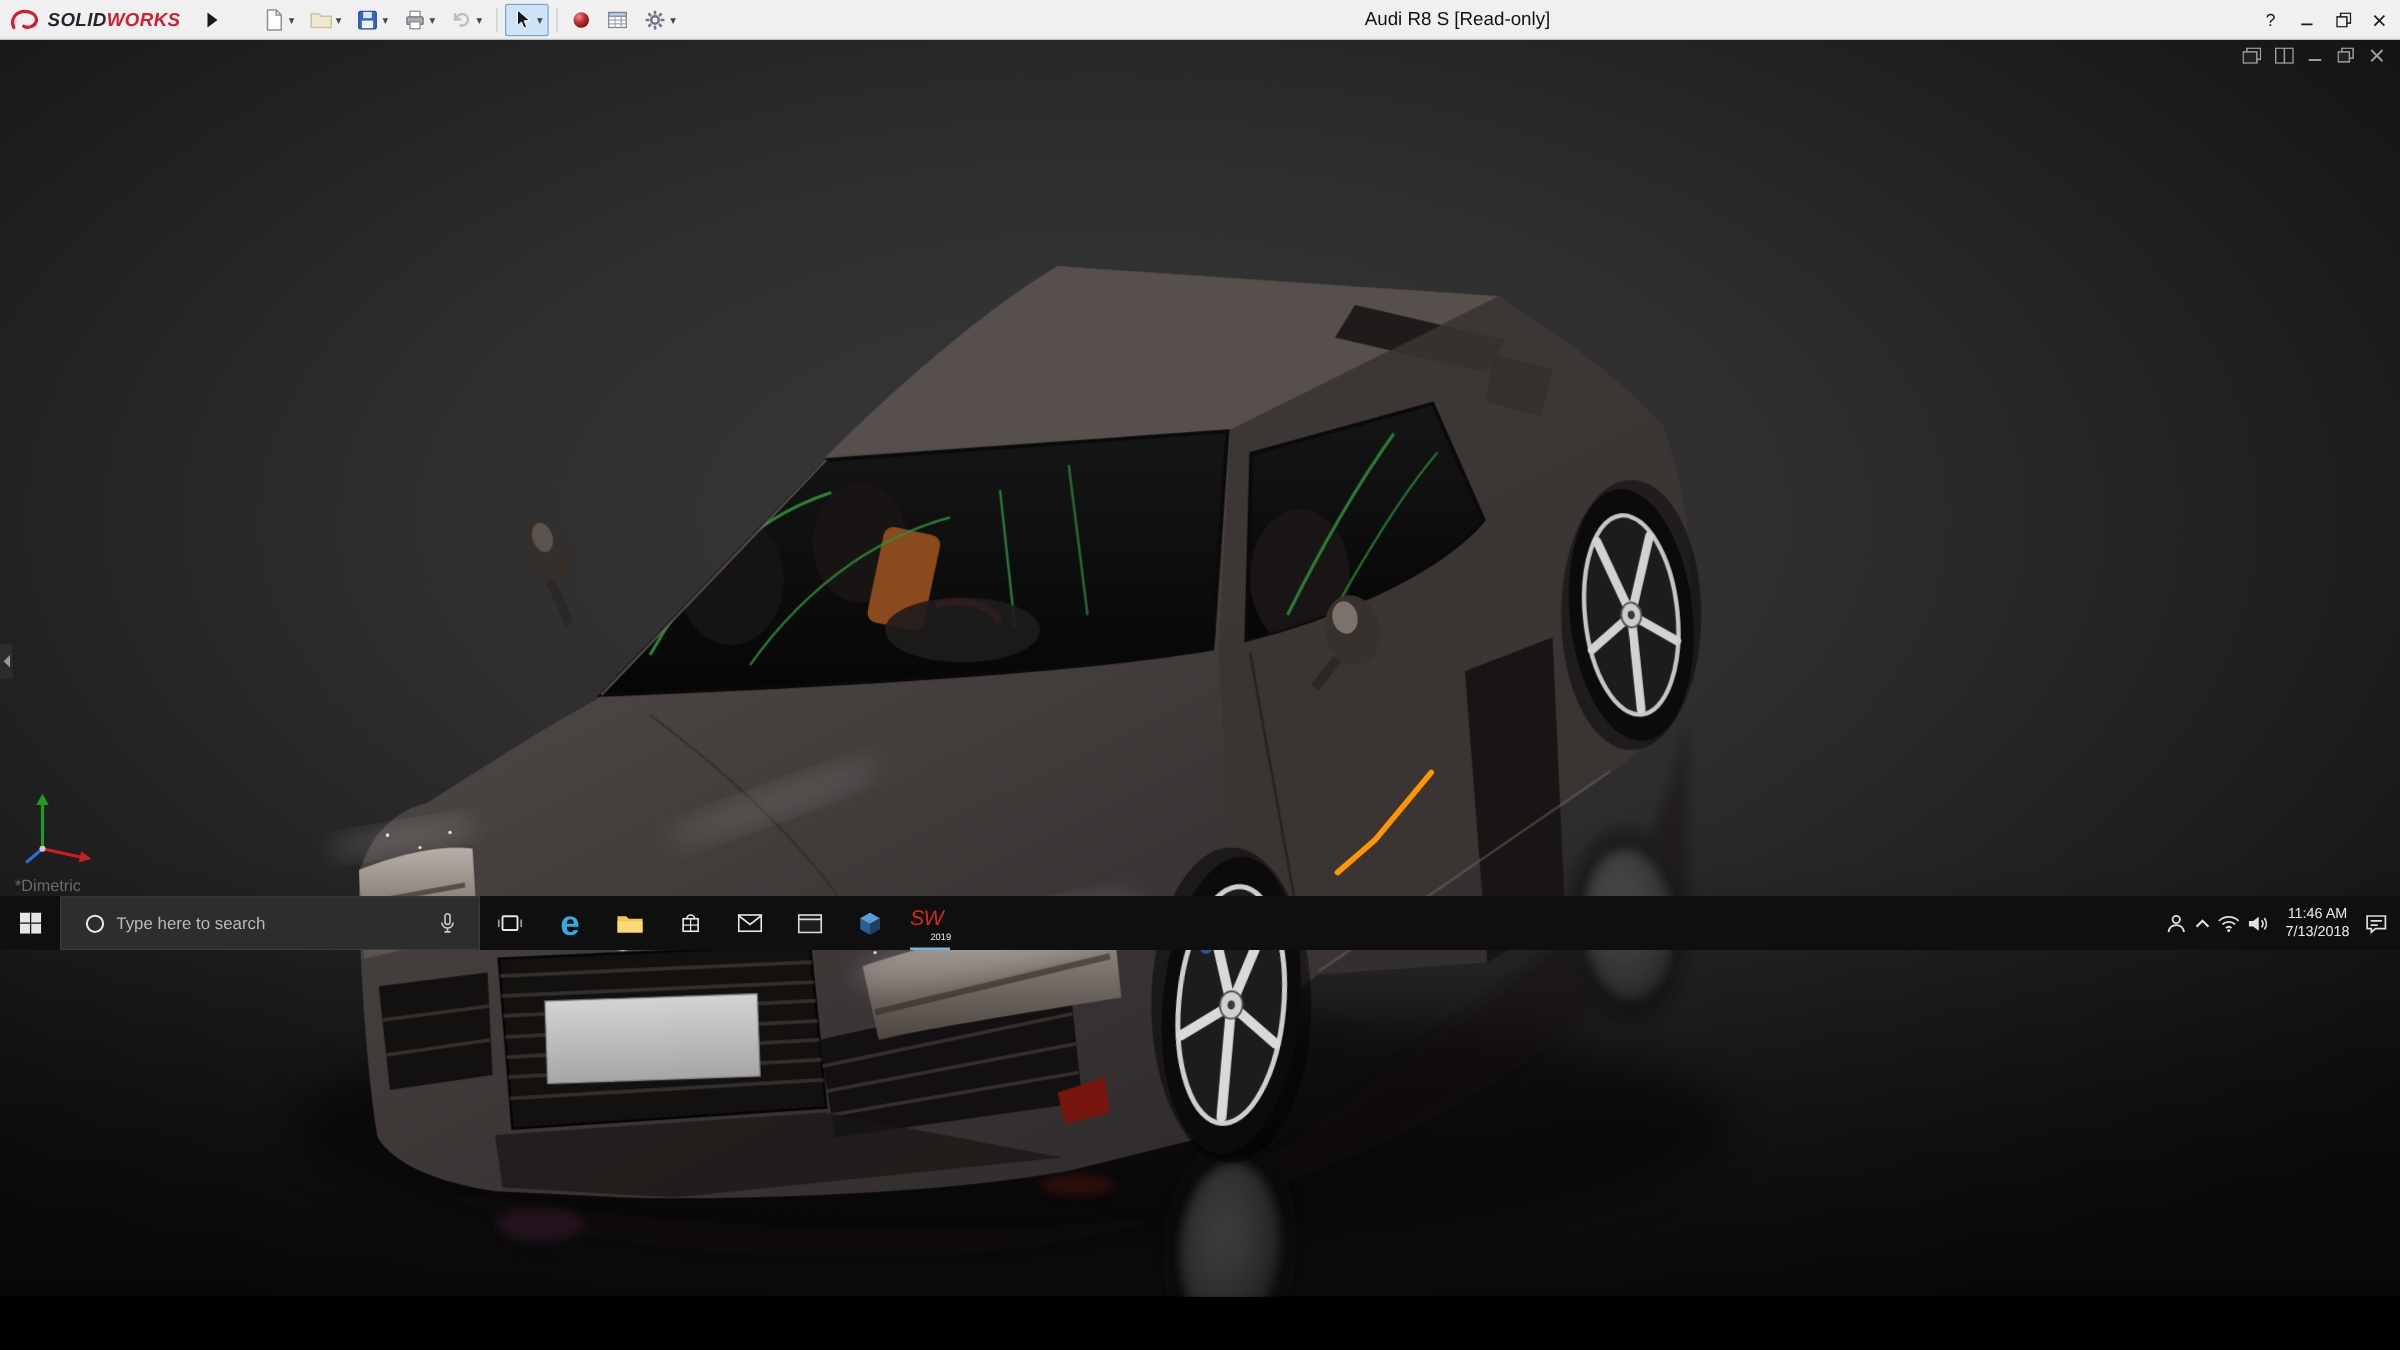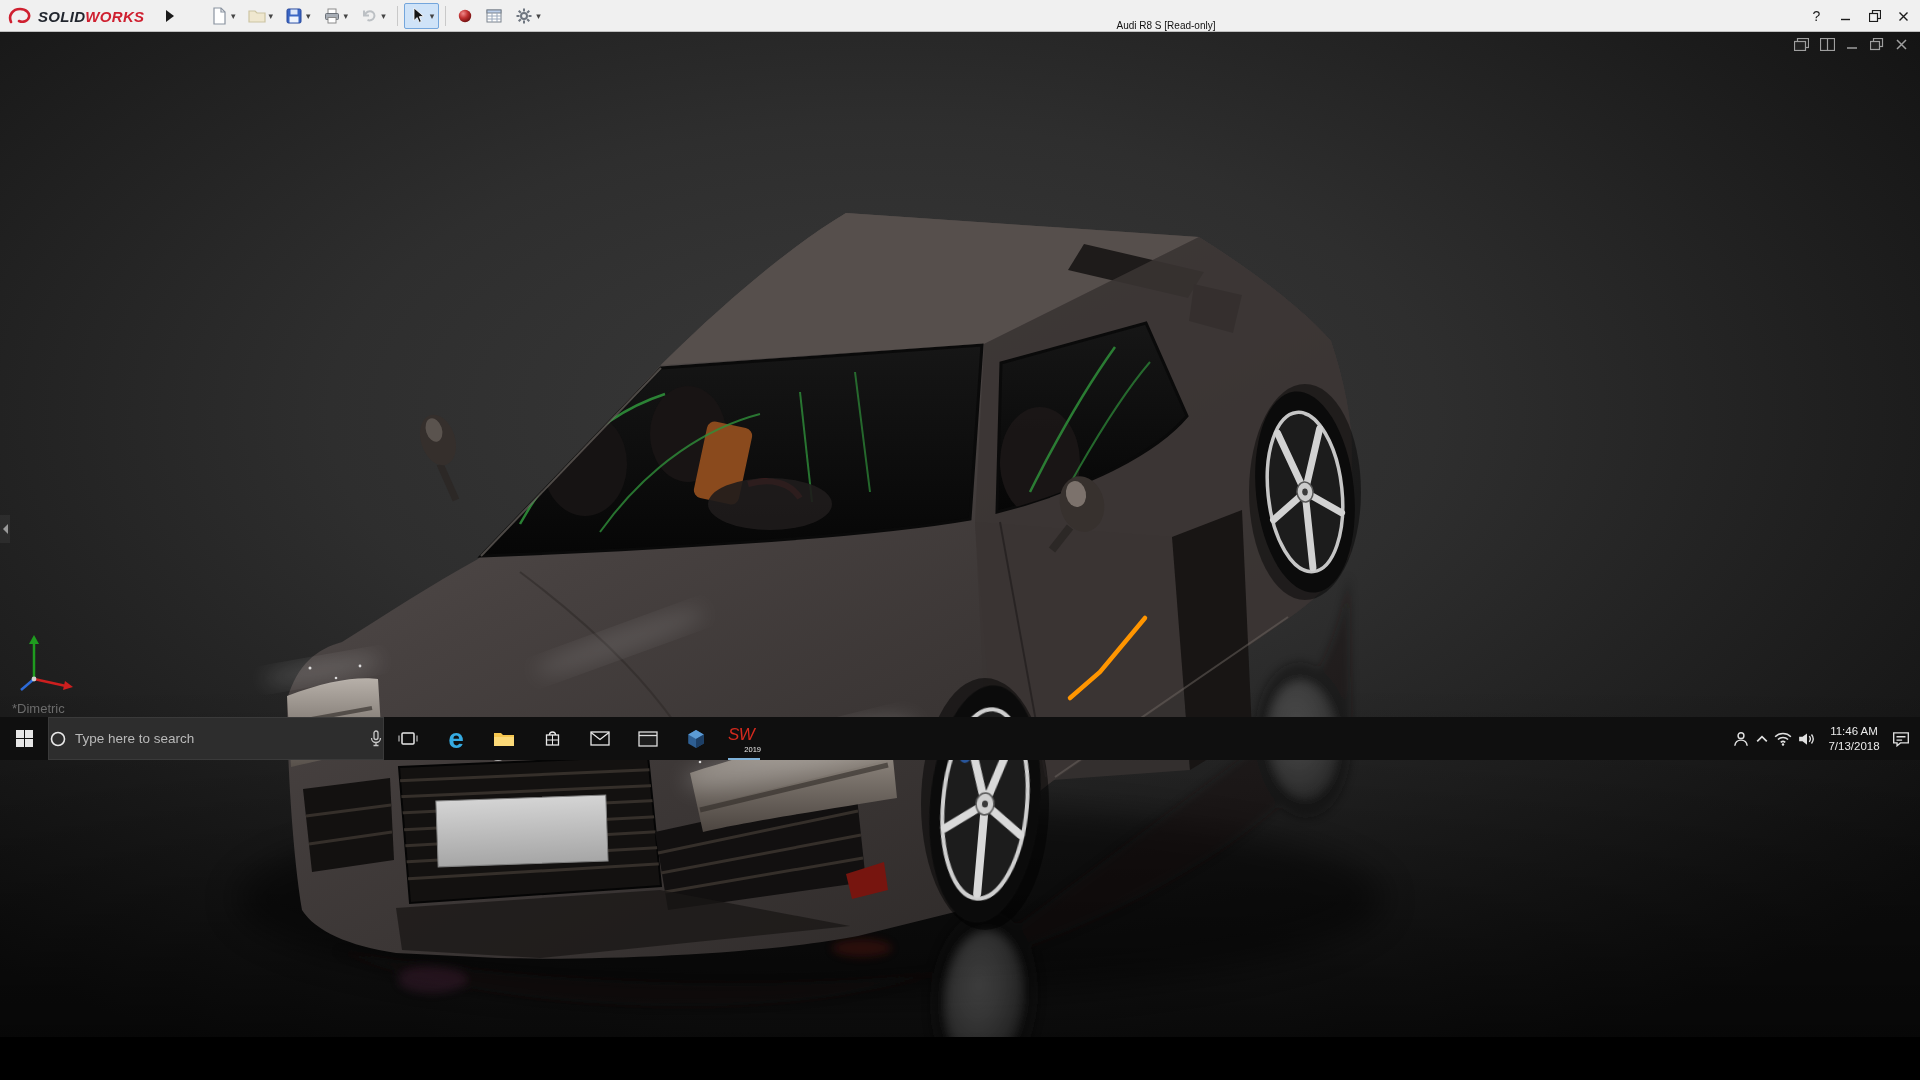--- a/index.html
+++ b/index.html
@@ -16,22 +16,22 @@
   .brand-works { color:#cf2030; }
   .menu-expand { position:absolute; left:166px; top:10px; width:0; height:0;
                  border-left:8px solid #1a1a1a; border-top:6px solid transparent;
                  border-bottom:6px solid transparent; }
   .toolbar { position:absolute; left:205px; top:3px; height:26px; display:flex; align-items:center; gap:2px; }
   .tb-btn { height:26px; display:flex; align-items:center; gap:3px; padding:0 4px;
             border:1px solid transparent; border-radius:2px; background:transparent; cursor:default; }
   .tb-btn.active { background:#cfe3f8; border-color:#74a6dc; }
   .dd { font-size:9px; color:#444; line-height:1; }
   .tb-sep { width:1px; height:20px; background:#c9c9c9; margin:0 4px; }
-  .tb-title { position:absolute; left:1016px; width:300px; top:10px; height:32px; line-height:32px;
-              text-align:center; font-size:10px; color:#111; }
+  .tb-title { position:absolute; left:1016px; width:300px; top:0; height:32px; line-height:32px;
+              text-align:center; font-size:15px; color:#111; }
   .win-controls { position:absolute; right:2px; top:0; height:32px; display:flex; align-items:center; }
   .wc { width:29px; height:28px; display:flex; align-items:center; justify-content:center;
         font-size:14px; color:#1b1b1b; }
 
   
   .viewport { position:absolute; top:32px; left:0; right:0; bottom:43px; background:#222; z-index:10;padding-left:12px; }
   .viewport svg.scene { position:absolute; inset:0; }
   .mdi-controls { position:absolute; top:6px; right:12px; display:flex; gap:11px; align-items:center; }
   .mdi-controls svg { display:block; }
   .view-label { position:absolute; left:12px; bottom:1px; font-size:13px; color:#6b6b6b; }
@@ -40,21 +40,21 @@
               background:rgba(255,255,255,0.05); display:flex; align-items:center; justify-content:center; }
   .left-tab .tri { width:0; height:0; border-right:5px solid #9a9a9a;
                    border-top:5px solid transparent; border-bottom:5px solid transparent; }
 
   
   .taskbar { position:absolute; bottom:0; left:0; right:0; height:43px; background:#0f0f0f;
              display:flex; align-items:stretch; z-index:40; }
   .tb-item { width:48px; display:flex; align-items:center; justify-content:center;
              position:relative; background:transparent; border:none; cursor:default; }
   .searchbox { width:336px; background:#2d2d2d; border:1px solid #3a3a3a; display:flex;
-               align-items:center; gap:8px; padding:0 0; }
+               align-items:center; gap:8px; padding:0 18px; }
   .search-input { flex:1; background:transparent; border:none; outline:none;
                   color:#cfcfcf; font-size:13.5px; font-family:"Liberation Sans",sans-serif; }
   .search-input::placeholder { color:#b9b9b9; opacity:1; }
   .edge-e { color:#35abe2; font-size:28px; font-weight:700; line-height:1; }
   .sw-box { position:relative; width:34px; height:30px; }
   .sw-label { position:absolute; left:1px; top:1px; color:#d42a1e; font-weight:400; font-size:17px;
               font-style:italic; letter-spacing:-0.5px; }
   .sw-year { position:absolute; right:0; bottom:0; color:#e8e8e8; font-size:7.5px; }
   .run-underline { position:absolute; bottom:0; left:8px; width:32px; height:2px; background:#7fb2d9; }
   .tray { margin-left:auto; display:flex; align-items:center; gap:6px; padding-right:10px; }

